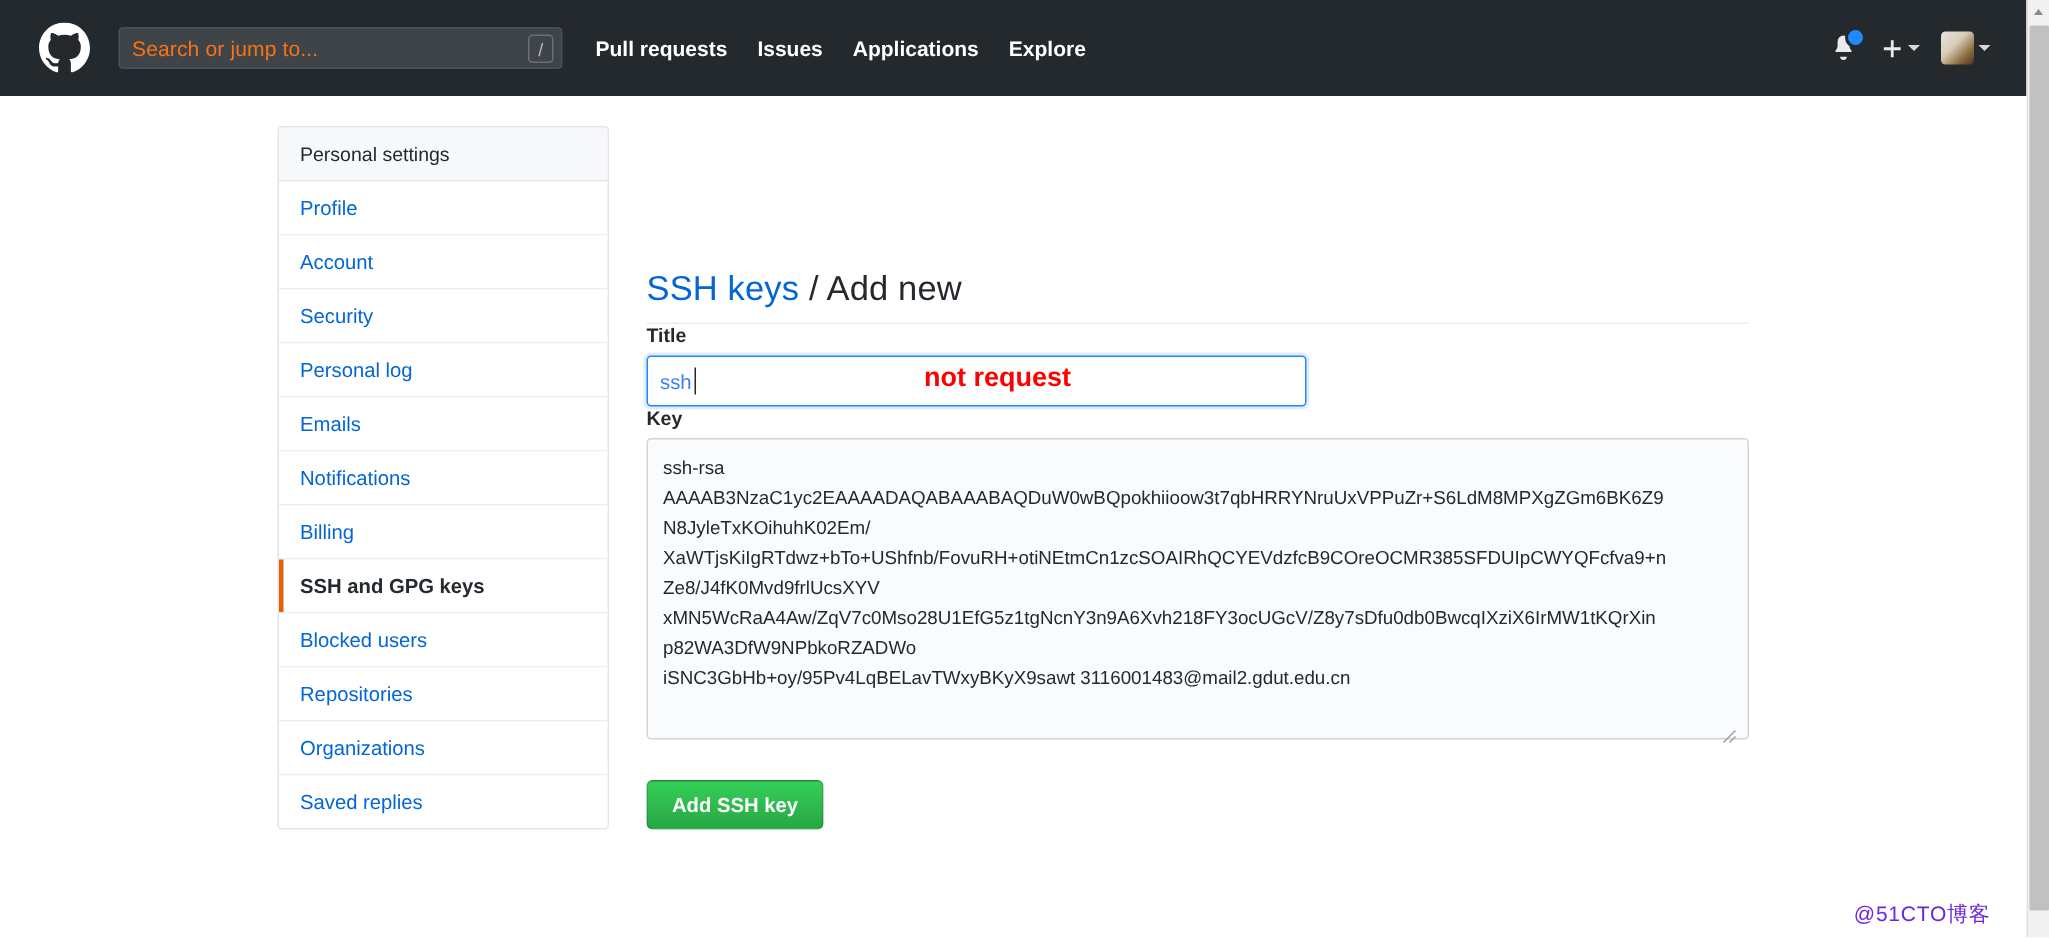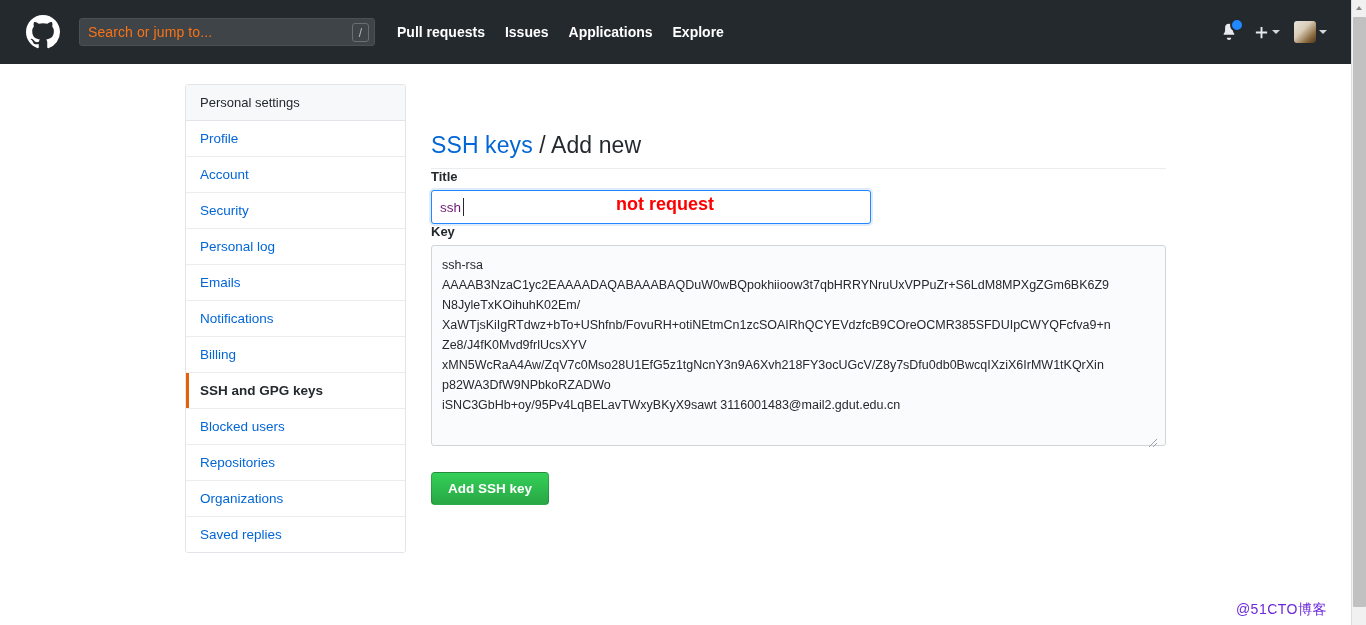--- a/index.html
+++ b/index.html
@@ -173,21 +173,21 @@
     height: 561px;
     background: #ffffff;
   }
 
   .content-wrap {
     position: absolute;
     left: 185px;
     top: 20px;
     width: 1000px;
     display: flex;
-    align-items: center;
+    align-items: flex-end;
   }
 
   
   .sidebar {
     width: 221px;
     flex: 0 0 auto;
     border: 1px solid #e1e4e8;
     border-radius: 3px;
     background: #ffffff;
     box-sizing: border-box;
@@ -257,21 +257,21 @@
     width: 440px;
   }
   .title-input {
     width: 440px;
     height: 34px;
     box-sizing: border-box;
     border: 1px solid #2188ff;
     border-radius: 3px;
     box-shadow: 0 0 0 2px rgba(3,102,214,0.12);
     font-size: 13.5px;
-    color: #701a75;
+    color: #3b82f6;
     padding: 6px 8px;
     font-family: "Liberation Sans", sans-serif;
     background: #ffffff;
     outline: none;
   }
   .caret-bar {
     position: absolute;
     left: 32px;
     top: 8px;
     width: 1px;

